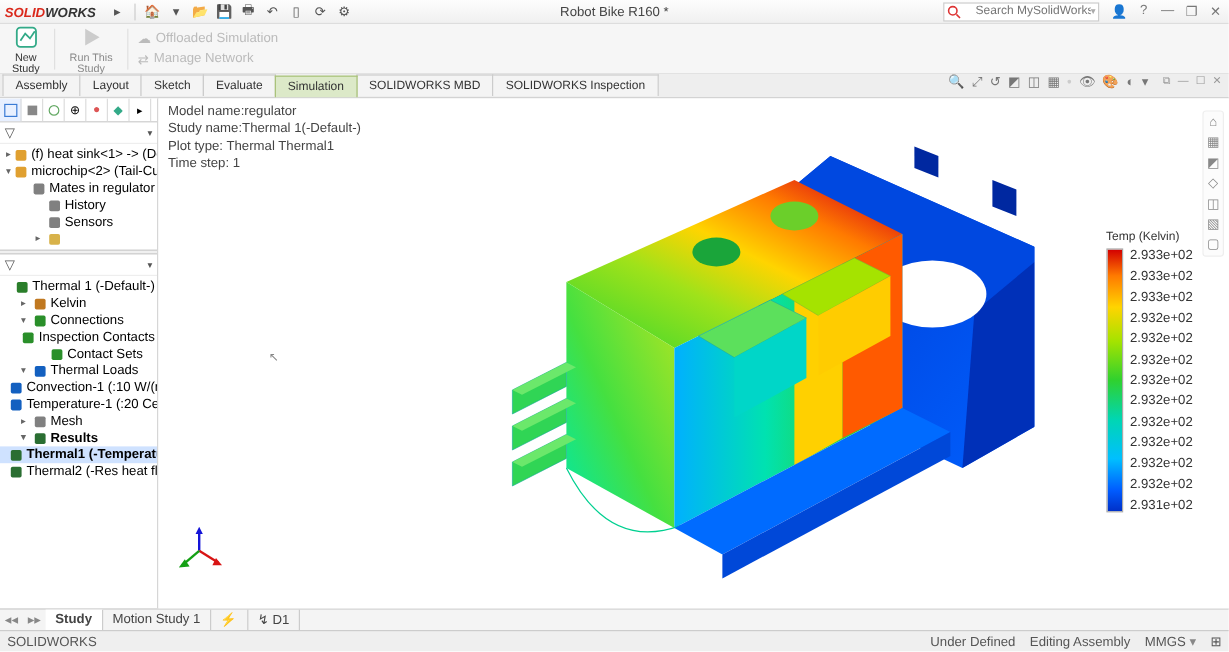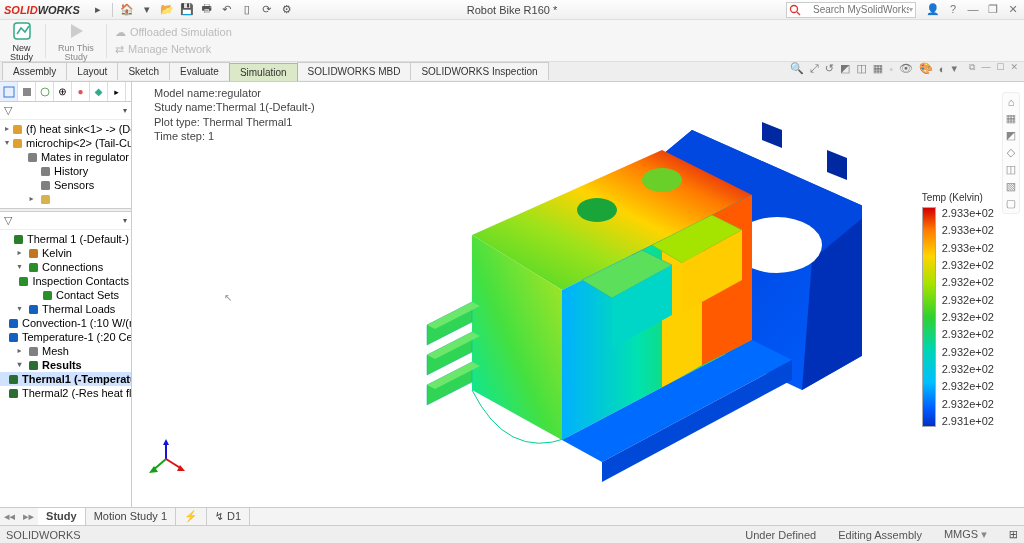--- a/index.html
+++ b/index.html
@@ -47,42 +47,42 @@
 .tree-item { display: flex; align-items: center; gap: 3px; padding: 1px 2px; white-space: nowrap; cursor: pointer; }
 .tree-item.sel { background: #cfe2ff; }
 .tree-item.bold { font-weight: bold; }
 .ind { display: inline-block; }
 .exp { width: 9px; height: 9px; display: inline-flex; justify-content: center; align-items: center; color: #666; font-size: 8px; line-height: 1; }
 .t-icon { width: 12px; height: 12px; display: inline-flex; justify-content: center; align-items: center; }
 .splitter { height: 4px; border-top: 1px solid #ccc; border-bottom: 1px solid #ccc; background: #f0f0f0; cursor: row-resize; }
 
 
 .gfx { flex: 1; position: relative; background: #fff; }
-.gfx-info { position: absolute; top: 4px; left: 8px; color: #444; font-size: 10px; line-height: 1.3; margin-left: 14px; }
+.gfx-info { position: absolute; top: 4px; left: 8px; color: #444; font-size: 10px; line-height: 1.3; }
 .triad { position: absolute; left: 14px; bottom: 28px; width: 40px; height: 40px; }
 .cursor-ind { position: absolute; left: 92px; top: 210px; font-size: 10px; color: #888; }
 .legend { position: absolute; right: 30px; top: 70px; display: flex; gap: 6px; align-items: flex-start; }
 .legend-title { font-size: 10px; color: #333; margin-bottom: 4px; margin-top: 40px; }
 .legend-bar { width: 14px; height: 220px; background: linear-gradient(to bottom, #d30000 0%, #ff7a00 10%, #ffd400 22%, #a5e300 35%, #2fd12f 50%, #00d6b3 65%, #00bfff 80%, #005cff 92%, #0030c8 100%); border: 1px solid #aaa; }
 .legend-values { display: flex; flex-direction: column; justify-content: space-between; height: 220px; font-size: 10px; color: #333; }
 .rt-toolbar { position: absolute; right: 4px; top: 10px; width: 18px; display: flex; flex-direction: column; gap: 4px; border: 1px solid #eee; padding: 3px 1px; border-radius: 3px; background: #fcfcfc; }
 .rt-toolbar span { color: #888; text-align: center; font-size: 11px; cursor: pointer; }
 
 
 .model-svg { position: absolute; left: 200px; top: 8px; width: 530px; height: 420px; }
 
 
 .btabs { height: 18px; background: #f4f4f4; border-top: 1px solid #ccc; display: flex; align-items: center; font-size: 10px; }
 .btab { padding: 2px 8px; border-right: 1px solid #ccc; cursor: pointer; color: #444; }
 .btab.active { background: #fff; font-weight: bold; }
 .nav-arrows { padding: 0 4px; color: #888; cursor: pointer; }
 
 
 .status { height: 18px; background: #efefef; border-top: 1px solid #ccc; display: flex; align-items: center; font-size: 10px; color: #555; padding: 0 6px; gap: 12px; }
-.status .right { margin-left: auto; display: flex; gap: 22px; align-items: center; }
+.status .right { margin-left: auto; display: flex; gap: 12px; align-items: center; }
 .status .caret { color: #888; }
 </style>
 </head>
 <body>
 
 <div class="menubar">
   <span class="logo">
     <span style="color:#da291c">SOLID</span><span>WORKS</span>
   </span>
   <span class="menu-icon">▸</span>

